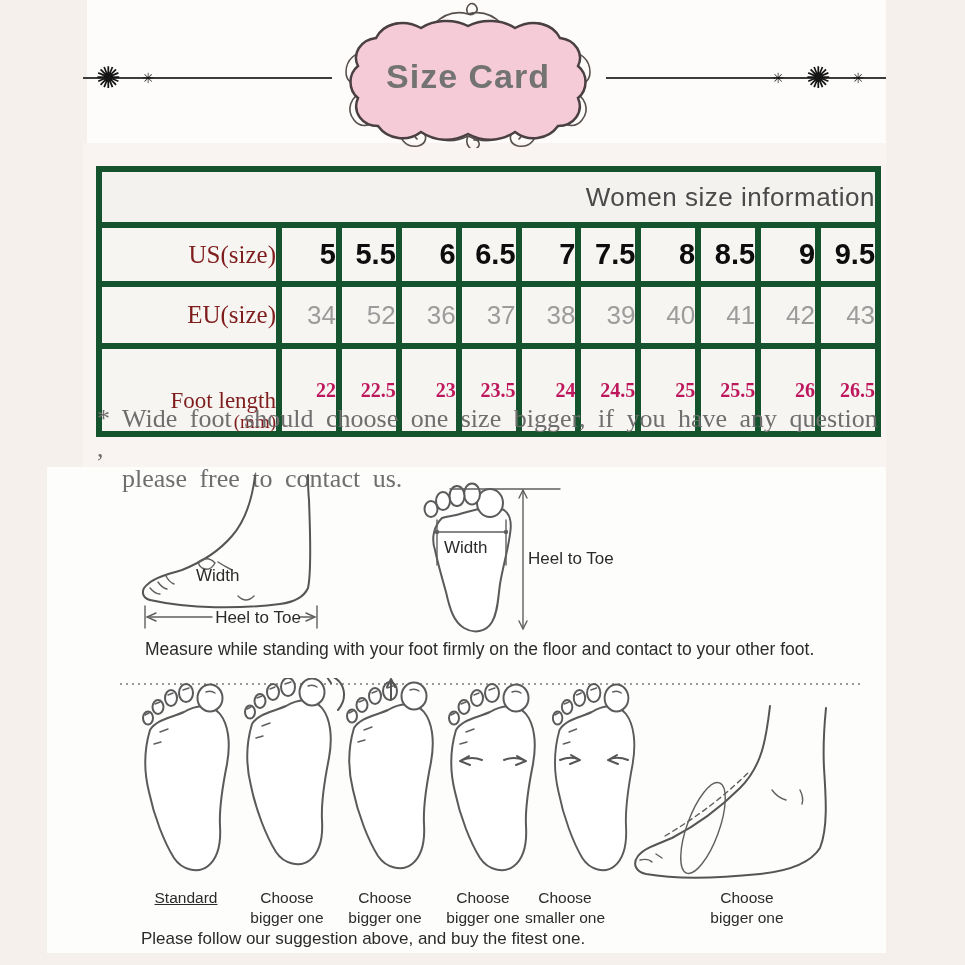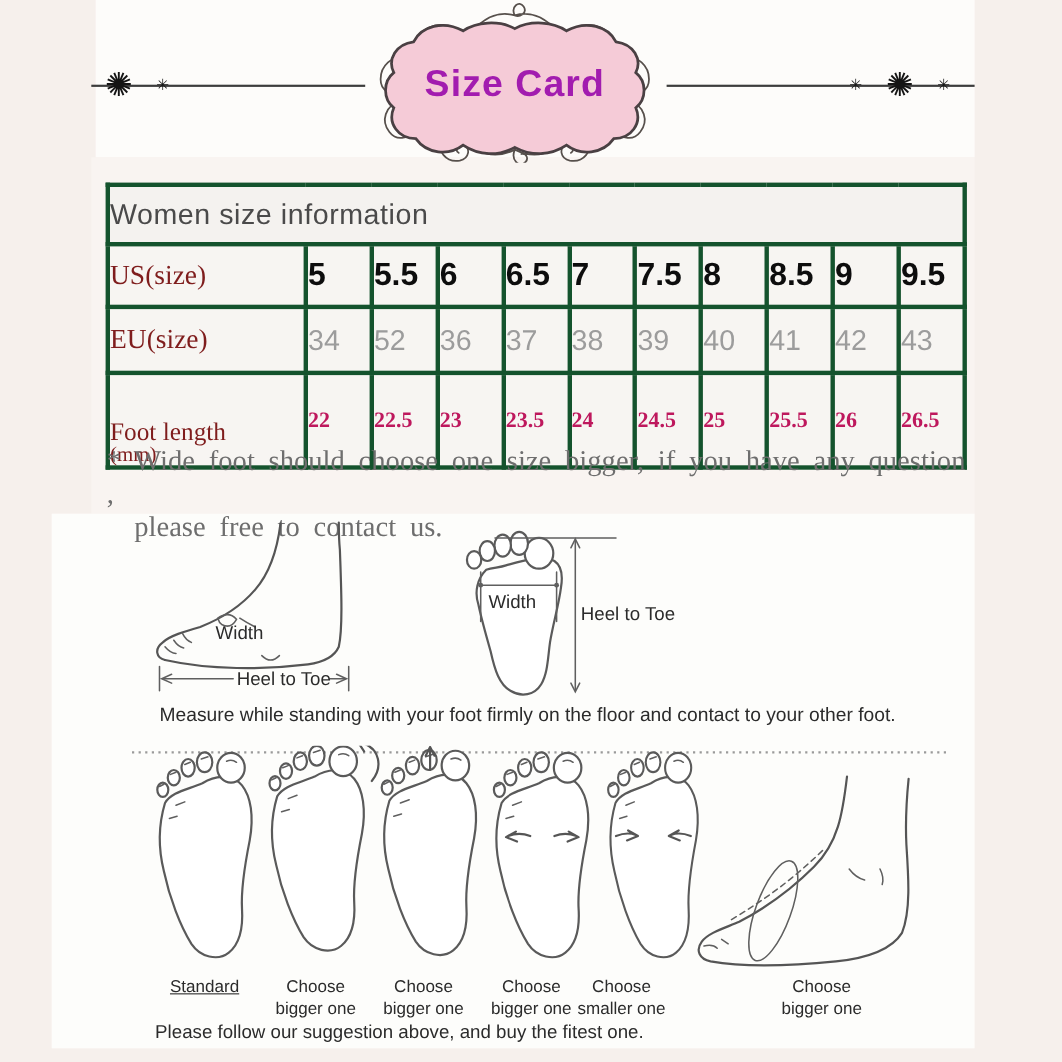--- a/index.html
+++ b/index.html
@@ -18,25 +18,25 @@
   .divider{top:77px;height:2px;background:#3c3c3c;}
   .divider.left{left:83px;width:249px;}
   .divider.right{left:606px;width:280px;}
   .ornament{top:78px;transform:translate(-50%,-50%);color:#141414;line-height:1;
     font-family:"DejaVu Sans", sans-serif;}
   .ornament.big{font-size:30px;}
   .ornament.small{font-size:14px;}
   
   .badge-svg{left:318px;top:0;width:300px;height:148px;}
   .badge-title{left:318px;top:57px;width:300px;text-align:center;
-    font-size:34px;font-weight:bold;letter-spacing:1px;color:#a21caf;}
+    font-size:34px;font-weight:bold;letter-spacing:1px;color:#737373;}
   
   table.size-table{position:absolute;left:96px;top:166px;width:779px;
     border-collapse:collapse;table-layout:fixed;background:#f7f5f2;}
-  table.size-table td{border:4px solid #14532d;text-align:left;vertical-align:middle;padding:0;}
+  table.size-table td{border:6px solid #14532d;text-align:right;vertical-align:middle;padding:0;}
   td.t-title{height:50px;font-size:26px;color:#4a4a4a;letter-spacing:.5px;background:#f4f2ef;}
   td.t-label{font-family:"Liberation Serif", serif;font-size:25px;color:#7f1d1d;}
   tr.r-us td{height:53px;}
   tr.r-eu td{height:56px;border-radius:11px;}
   tr.r-fl td{height:47px;}
   td.v-us{font-size:29px;font-weight:bold;color:#0d0d0d;}
   td.v-eu{font-size:26px;color:#9c9c9c;}
   td.v-fl{font-family:"Liberation Serif", serif;font-size:20px;font-weight:bold;color:#be185d;}
   .fl-l1{font-size:23px;line-height:1;margin-top:40px;}
   .fl-l2{font-size:19px;line-height:1;}

